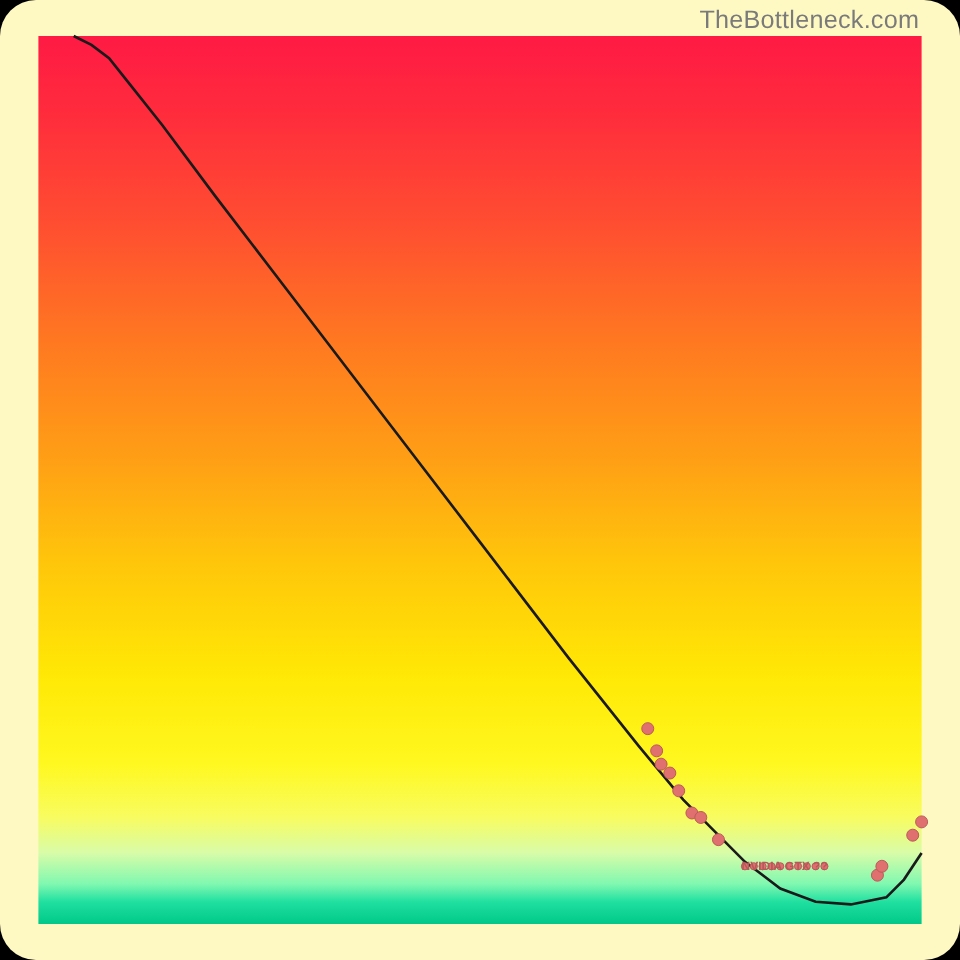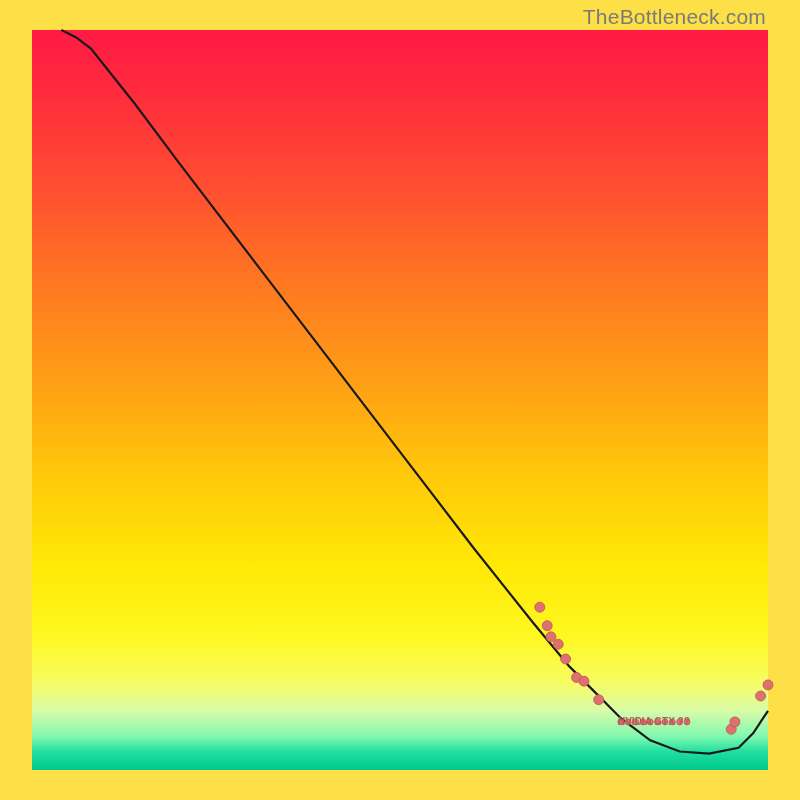--- a/index.html
+++ b/index.html
@@ -8,21 +8,22 @@
     background: #000;
     width: 800px;
     height: 800px;
     position: relative;
     font-family: Arial, sans-serif;
   }
   .container {
     position: relative;
     width: 800px;
     height: 800px;
-    background: #fde047;
+    background: #fef9c3;
+    border-radius: 30px;
   }
   .plot-area {
     position: absolute;
     left: 32px;
     top: 30px;
     width: 736px;
     height: 740px;
     background: linear-gradient(to bottom,
         #ff1a44 0%,
         #ff2a3d 8%,

